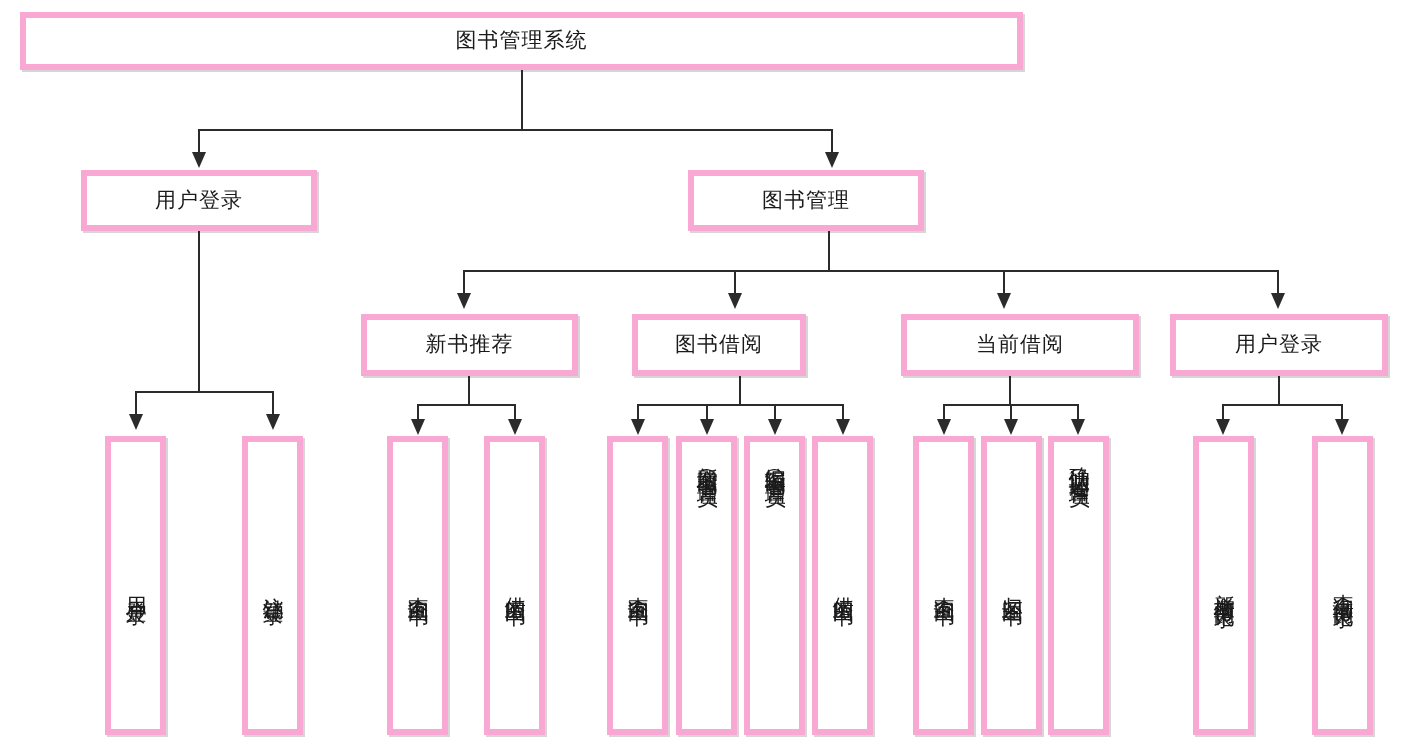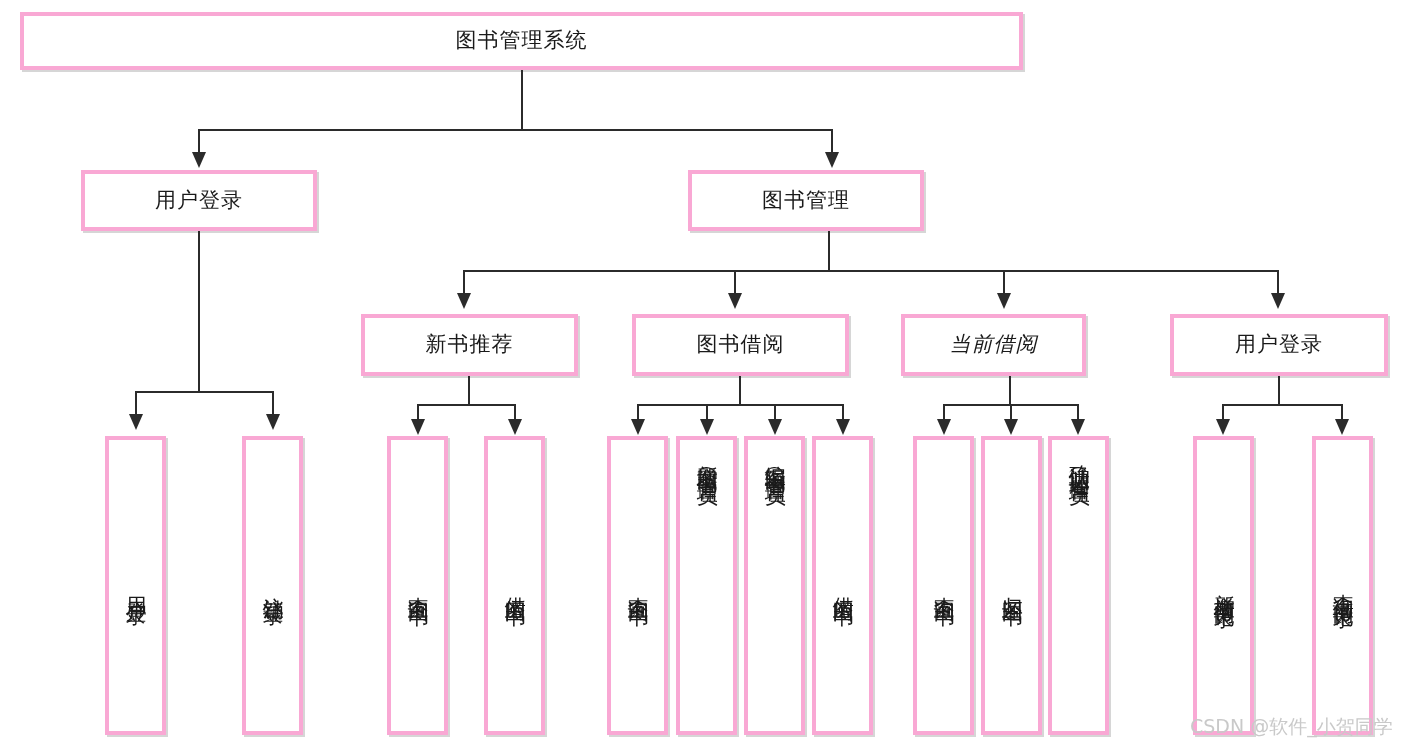--- a/index.html
+++ b/index.html
@@ -9,21 +9,21 @@
     font-family:"DejaVu Sans","Liberation Sans",sans-serif;
     overflow:hidden;
   }
   #canvas{position:relative;width:1405px;height:747px;}
 
   
   .node{
     position:absolute;
     box-sizing:border-box;
     background:#ffffff;
-    border:4px solid #f9a8d4;
+    border:6px solid #f9a8d4;
     display:flex;
     align-items:center;
     justify-content:center;
     color:#1a1a1a;
     box-shadow:2px 2px 0 rgba(0,0,0,0.16);
   }
   .node.h{          
     font-size:21px;
     letter-spacing:1px;
     line-height:1.2;
@@ -112,24 +112,24 @@
 
   <div class="ln v" style="left:1003px;top:270px;width:2px;height:25px;"></div>
   <div class="arrow" style="left:997px;top:293px;"></div>
 
   <div class="ln v" style="left:1277px;top:270px;width:2px;height:25px;"></div>
   <div class="arrow" style="left:1271px;top:293px;"></div>
 
   <div class="node h" style="left:361px;top:314px;width:217px;height:62px;">
     <span>新书推荐</span>
   </div>
-  <div class="node h" style="left:632px;top:314px;width:217px;height:62px;">
+  <div class="node h" style="left:632px;top:314px;width:174px;height:62px;">
     <span>图书借阅</span>
   </div>
-  <div class="node h" style="left:901px;top:314px;width:185px;height:62px;font-style:italic;">
+  <div class="node h" style="left:901px;top:314px;width:238px;height:62px;">
     <span>当前借阅</span>
   </div>
   <div class="node h" style="left:1170px;top:314px;width:218px;height:62px;">
     <span>用户登录</span>
   </div>
 
   <div class="ln v" style="left:468px;top:376px;width:2px;height:29px;"></div>
   <div class="ln h" style="left:417px;top:404px;width:98px;height:2px;"></div>
   <div class="ln v" style="left:417px;top:404px;width:2px;height:16px;"></div>
   <div class="arrow" style="left:411px;top:419px;"></div>
@@ -200,15 +200,14 @@
     <span class="vtext">确认归还（管理员）</span>
   </div>
 
   <div class="node v mid" style="left:1193px;top:436px;width:61px;height:299px;">
     <span class="vtext">新增借阅记录</span>
   </div>
   <div class="node v mid" style="left:1312px;top:436px;width:61px;height:299px;">
     <span class="vtext">查询借阅记录</span>
   </div>
 
-  <div id="watermark">CSDN @软件_小贺同学</div>
 
 </div>
 
 </body></html>

